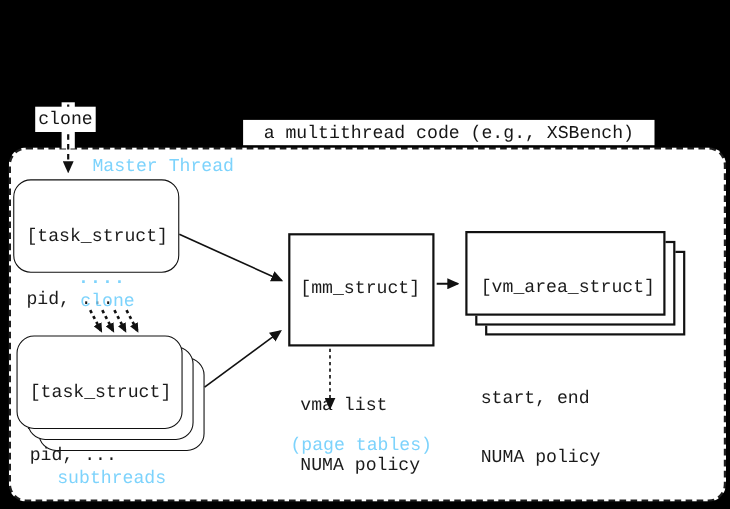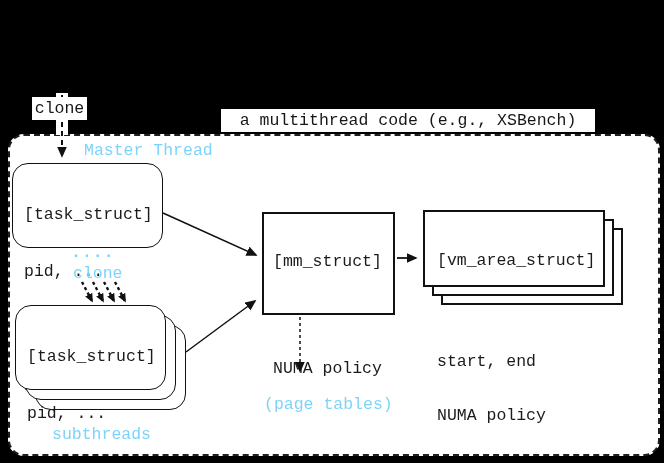--- a/index.html
+++ b/index.html
@@ -93,20 +93,21 @@
 <div class="box round task-sub-front">
   <div>[task_struct]</div>
   <div>pid, ...</div>
   <div>CPU affinity</div>
   
 </div>
 
 <div class="box rect mm">
   <div>[mm_struct]</div>
   <div class="sp17"></div>
+  <div>vma list</div>
   <div>NUMA policy</div>
 </div>
 
 <div class="box rect vma-b3"></div>
 <div class="box rect vma-b2"></div>
 <div class="box rect vma-front">
   <div>[vm_area_struct]</div>
   <div class="sp11"></div>
   <div>start, end</div>
   <div>NUMA policy</div>

